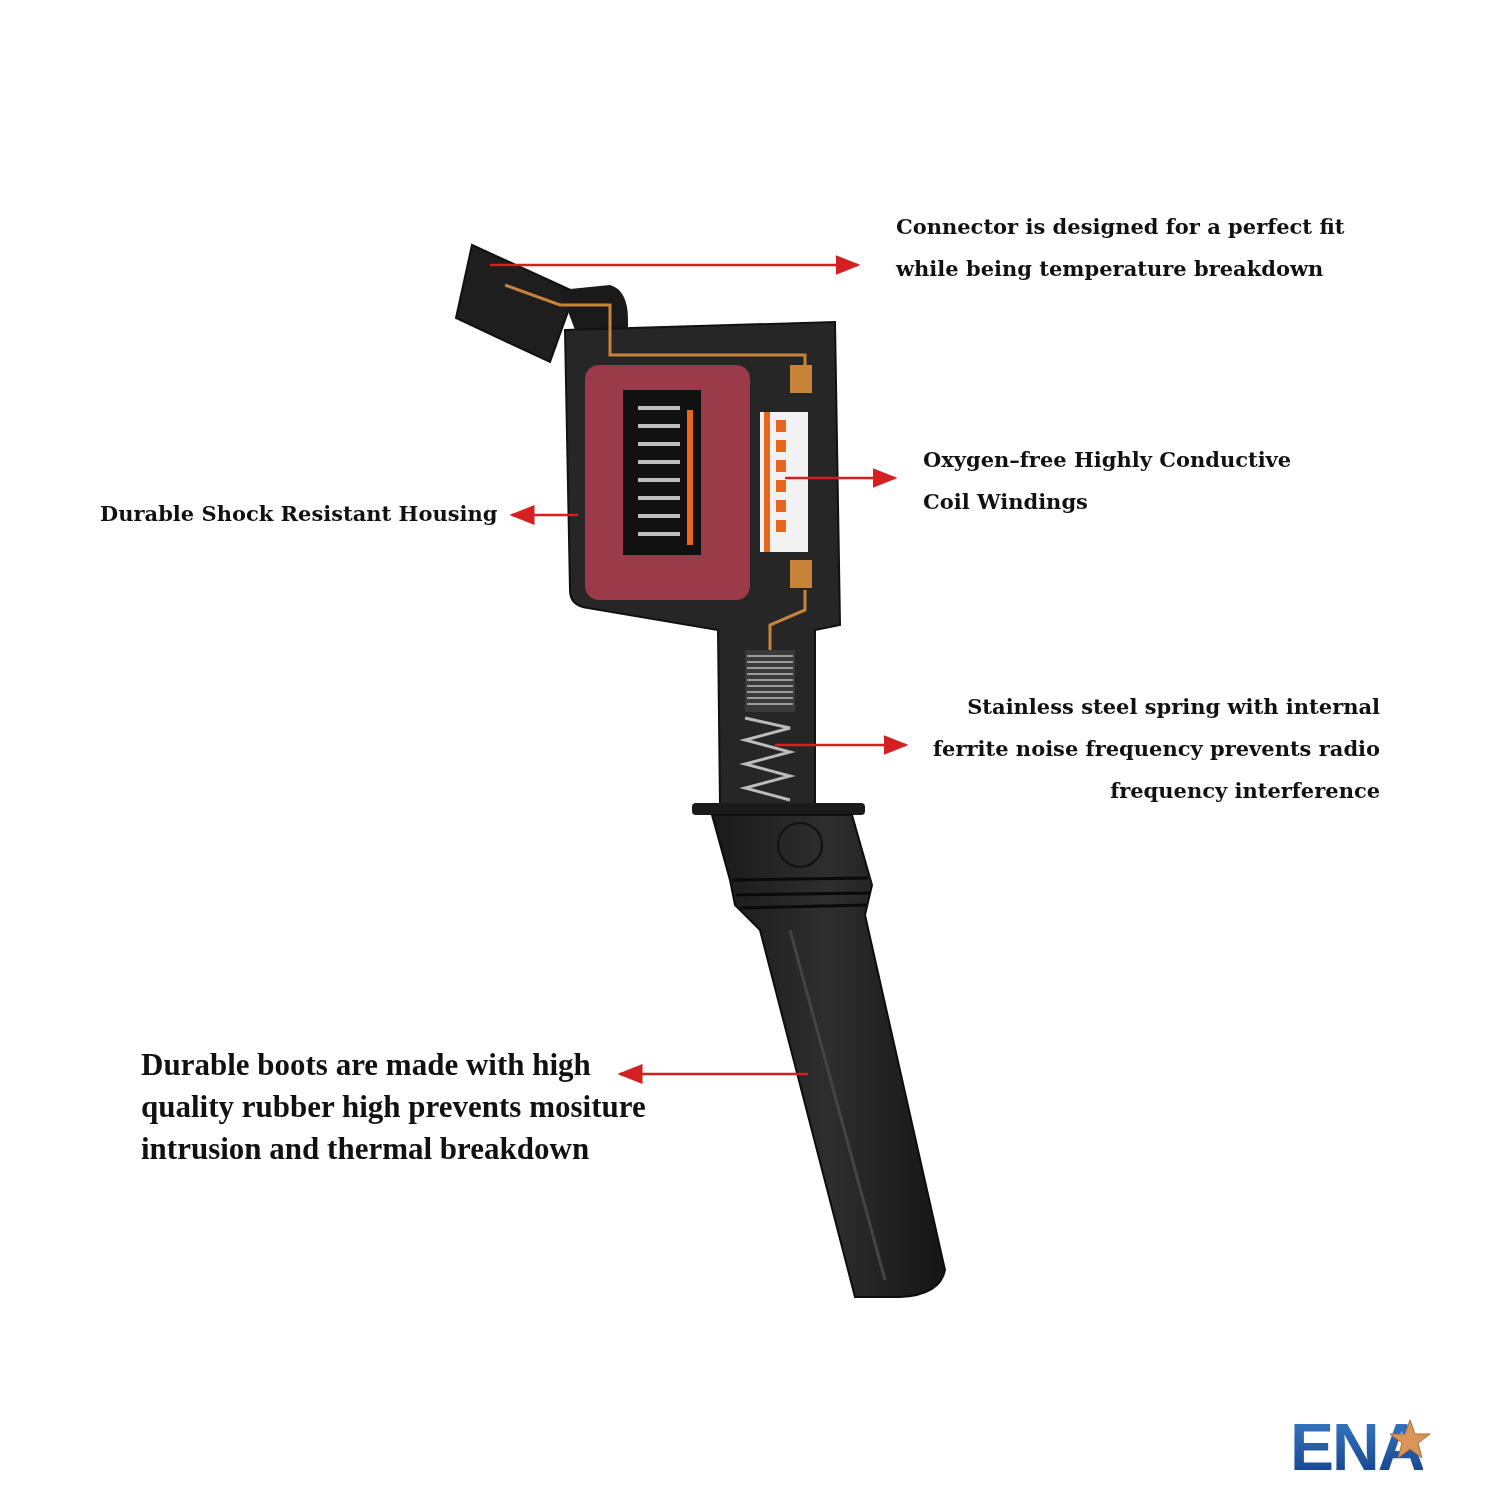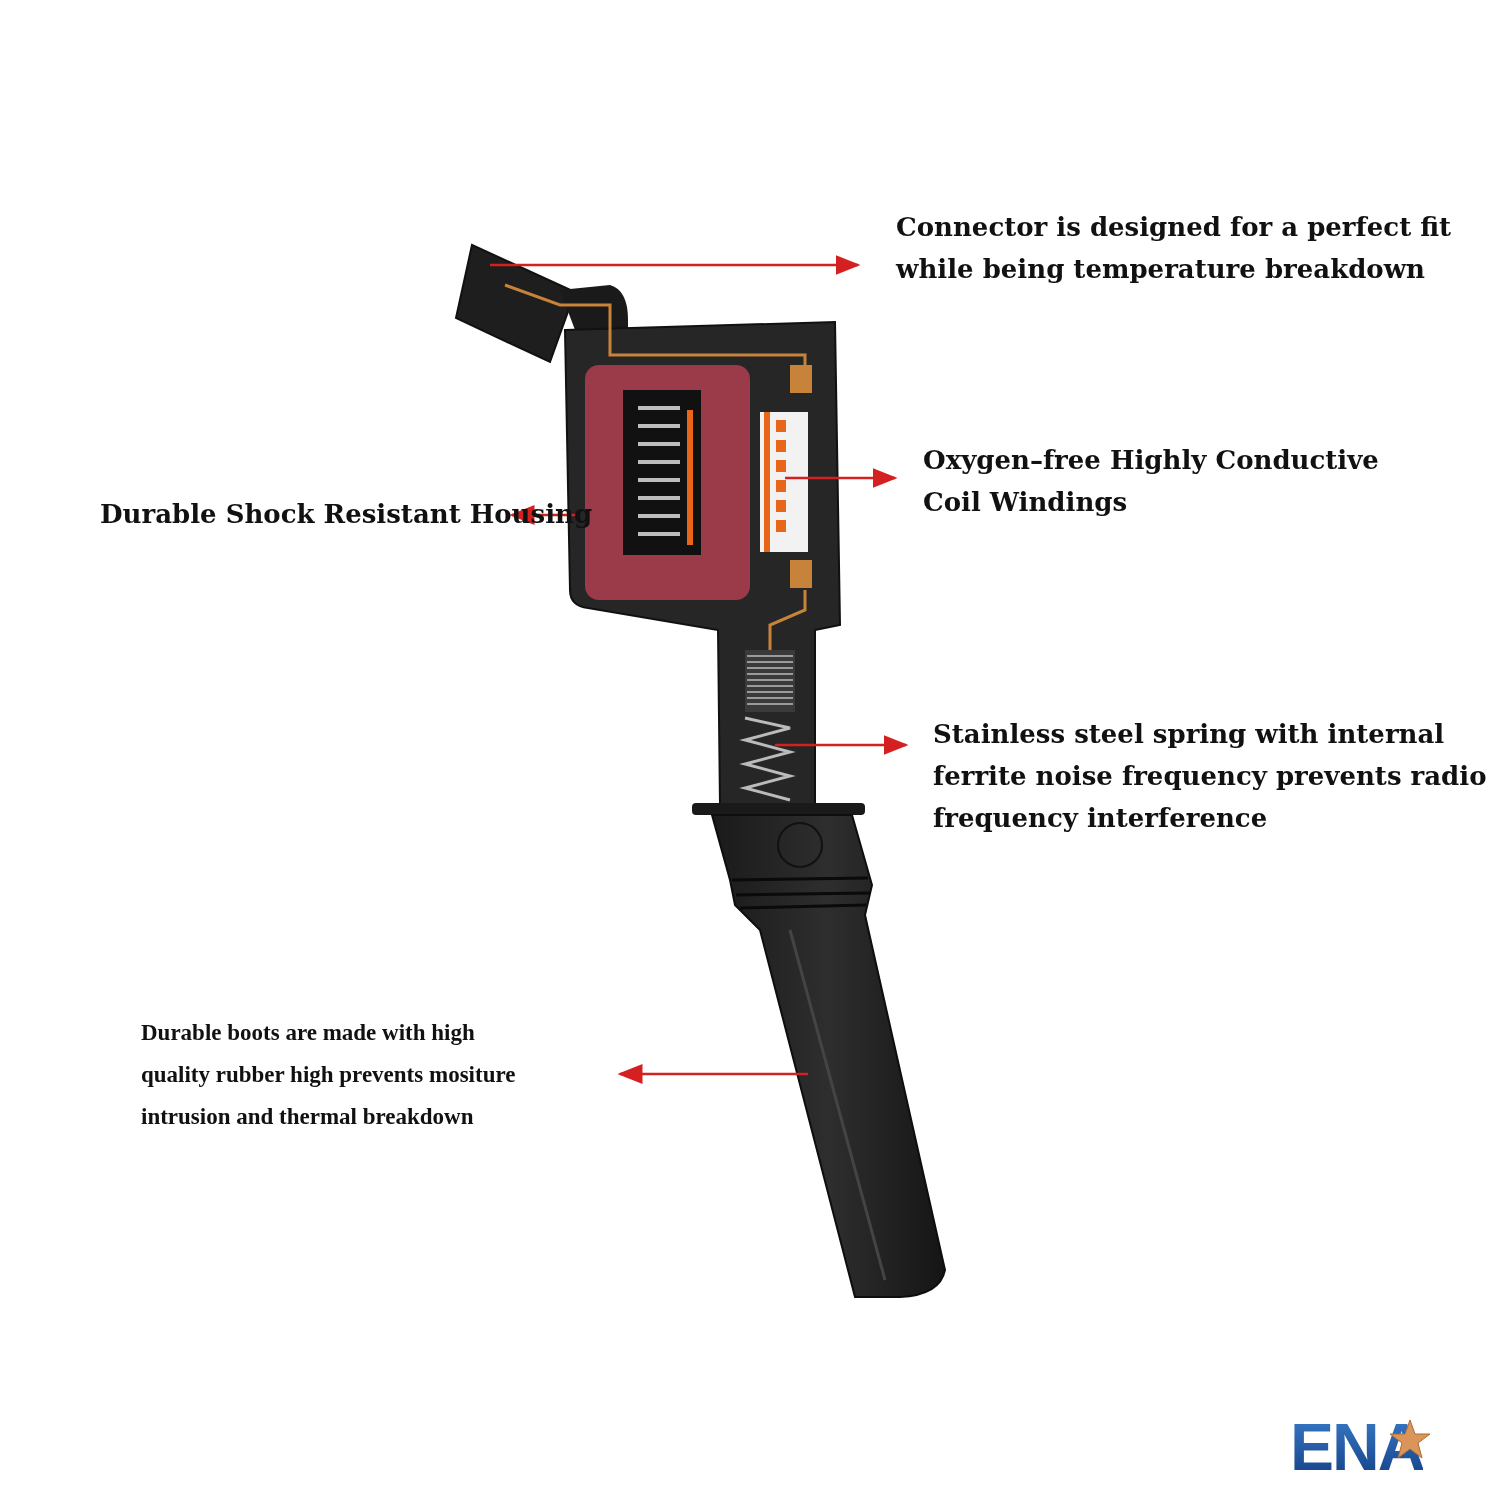--- a/index.html
+++ b/index.html
@@ -1,20 +1,20 @@
 <!DOCTYPE html>
 <html><head>
 <meta charset="utf-8">
 <style>
   html, body { margin:0; padding:0; background:#ffffff; }
   body { width:1500px; height:1500px; position:relative; overflow:hidden;
          font-family:"DejaVu Serif","Liberation Serif",serif; }
-  .callout { position:absolute; font-weight:bold; color:#111; font-size:26px; line-height:42px; white-space:nowrap; }
+  .callout { position:absolute; font-weight:bold; color:#111; font-size:21px; line-height:42px; white-space:nowrap; }
   .callout-line { display:block; }
-  .boot-text { font-family:"Liberation Serif","DejaVu Serif",serif; font-size:23px; }
+  .boot-text { font-family:"Liberation Serif","DejaVu Serif",serif; font-size:31px;margin-top:32px; }
   svg.diagram { position:absolute; left:0; top:0; }
   .logo { position:absolute; left:1290px; top:1412px; width:145px; height:70px; }
   .logo-text { position:absolute; left:0; top:0; font-family:"Liberation Sans",sans-serif; font-weight:bold;
                font-size:66px; line-height:70px; letter-spacing:-2px;
                background:linear-gradient(#3a7cc8,#123f86); -webkit-background-clip:text; background-clip:text; color:transparent; }
 </style>
 </head>
 <body>
 
 <svg class="diagram" width="1500" height="1500" viewBox="0 0 1500 1500">
@@ -103,21 +103,21 @@
 
 <div class="callout" style="left:100px; top:493px;">
   <span class="callout-line">Durable Shock Resistant Housing</span>
 </div>
 
 <div class="callout" style="left:923px; top:439px;">
   <span class="callout-line">Oxygen–free Highly Conductive</span>
   <span class="callout-line">Coil Windings</span>
 </div>
 
-<div class="callout" style="left:933px; top:713px;">
+<div class="callout" style="left:933px; top:686px;text-align:right;">
   <span class="callout-line">Stainless steel spring with internal</span>
   <span class="callout-line">ferrite noise frequency prevents radio</span>
   <span class="callout-line">frequency interference</span>
 </div>
 
 <div class="callout boot-text" style="left:141px; top:1012px;">
   <span class="callout-line">Durable boots are made with high</span>
   <span class="callout-line">quality rubber high prevents mositure</span>
   <span class="callout-line">intrusion and thermal breakdown</span>
 </div>

